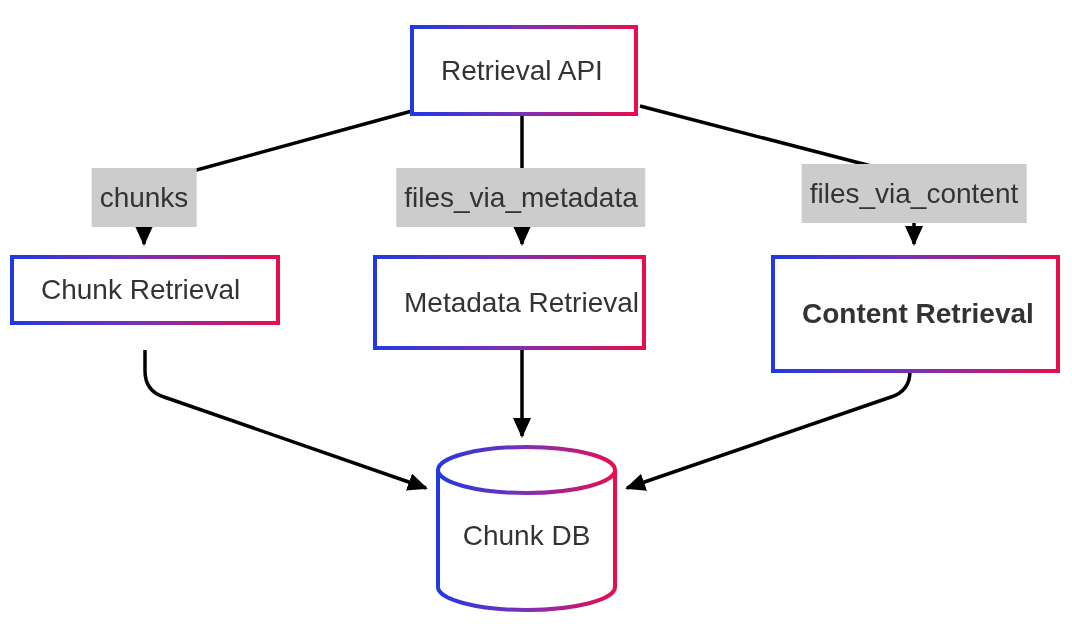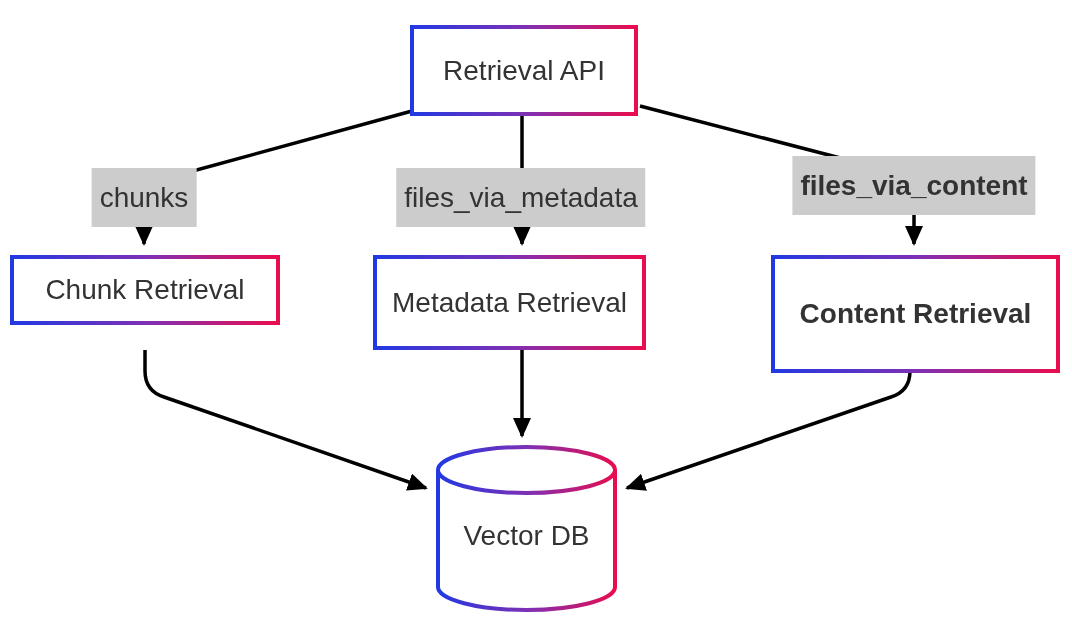--- a/index.html
+++ b/index.html
@@ -18,46 +18,47 @@
     background:#ffffff;
     font-family:"Liberation Sans","DejaVu Sans",sans-serif;
     overflow:hidden;
   }
   .edges{position:absolute;left:0;top:0;width:1072px;height:624px;z-index:1;}
   .edge-path{fill:none;stroke:var(--arrow);stroke-width:3.5;}
   .arrowhead{fill:var(--arrow);}
   .cyl{fill:var(--node-fill);stroke-width:4;}
   .node{
     position:absolute;z-index:2;
-    display:flex;align-items:center;justify-content:center;
+    display:flex;align-items:center;justify-content:flex-start;
     background:var(--node-fill);
     border:4px solid;
     border-image-source:linear-gradient(90deg,var(--grad-start),var(--grad-mid) 50%,var(--grad-end));
     border-image-slice:1;
     color:var(--node-text);
     font-size:28px;
     box-sizing:border-box;
+    padding-left:27px;
   }
   .node-api{left:410px;top:25px;width:228px;height:91px;}
   .node-chunk{left:10px;top:255px;width:270px;height:70px;}
   .node-meta{left:373px;top:255px;width:273px;height:95px;}
   .node-content{left:771px;top:255px;width:289px;height:118px;font-weight:bold;}
   .edge-label{
     position:absolute;z-index:3;
     transform:translateX(-50%);
     background:var(--label-bg);
     color:var(--node-text);
     font-size:28px;
     line-height:37px;
     padding:11px 8px;
     white-space:nowrap;
   }
   .label-chunks{left:144px;top:168px;}
   .label-meta{left:521px;top:168px;text-align:right;}
-  .label-content{left:914px;top:156px;font-weight:bold;}
+  .label-content{left:914px;top:164px;}
   .cyl-label{
     position:absolute;z-index:2;
     left:438px;top:520px;width:177px;
     text-align:center;
     color:var(--node-text);
     font-size:28px;
   }
 </style>
 </head>
 <body>
@@ -102,15 +103,15 @@
   </div>
 
   <div class="node node-content">
     <span>Content Retrieval</span>
   </div>
 
   <div class="edge-label label-chunks">chunks</div>
   <div class="edge-label label-meta">files_via_metadata</div>
   <div class="edge-label label-content">files_via_content</div>
 
-  <div class="cyl-label">Vector DB</div>
+  <div class="cyl-label">Chunk DB</div>
 
 </div>
 
 </body></html>

